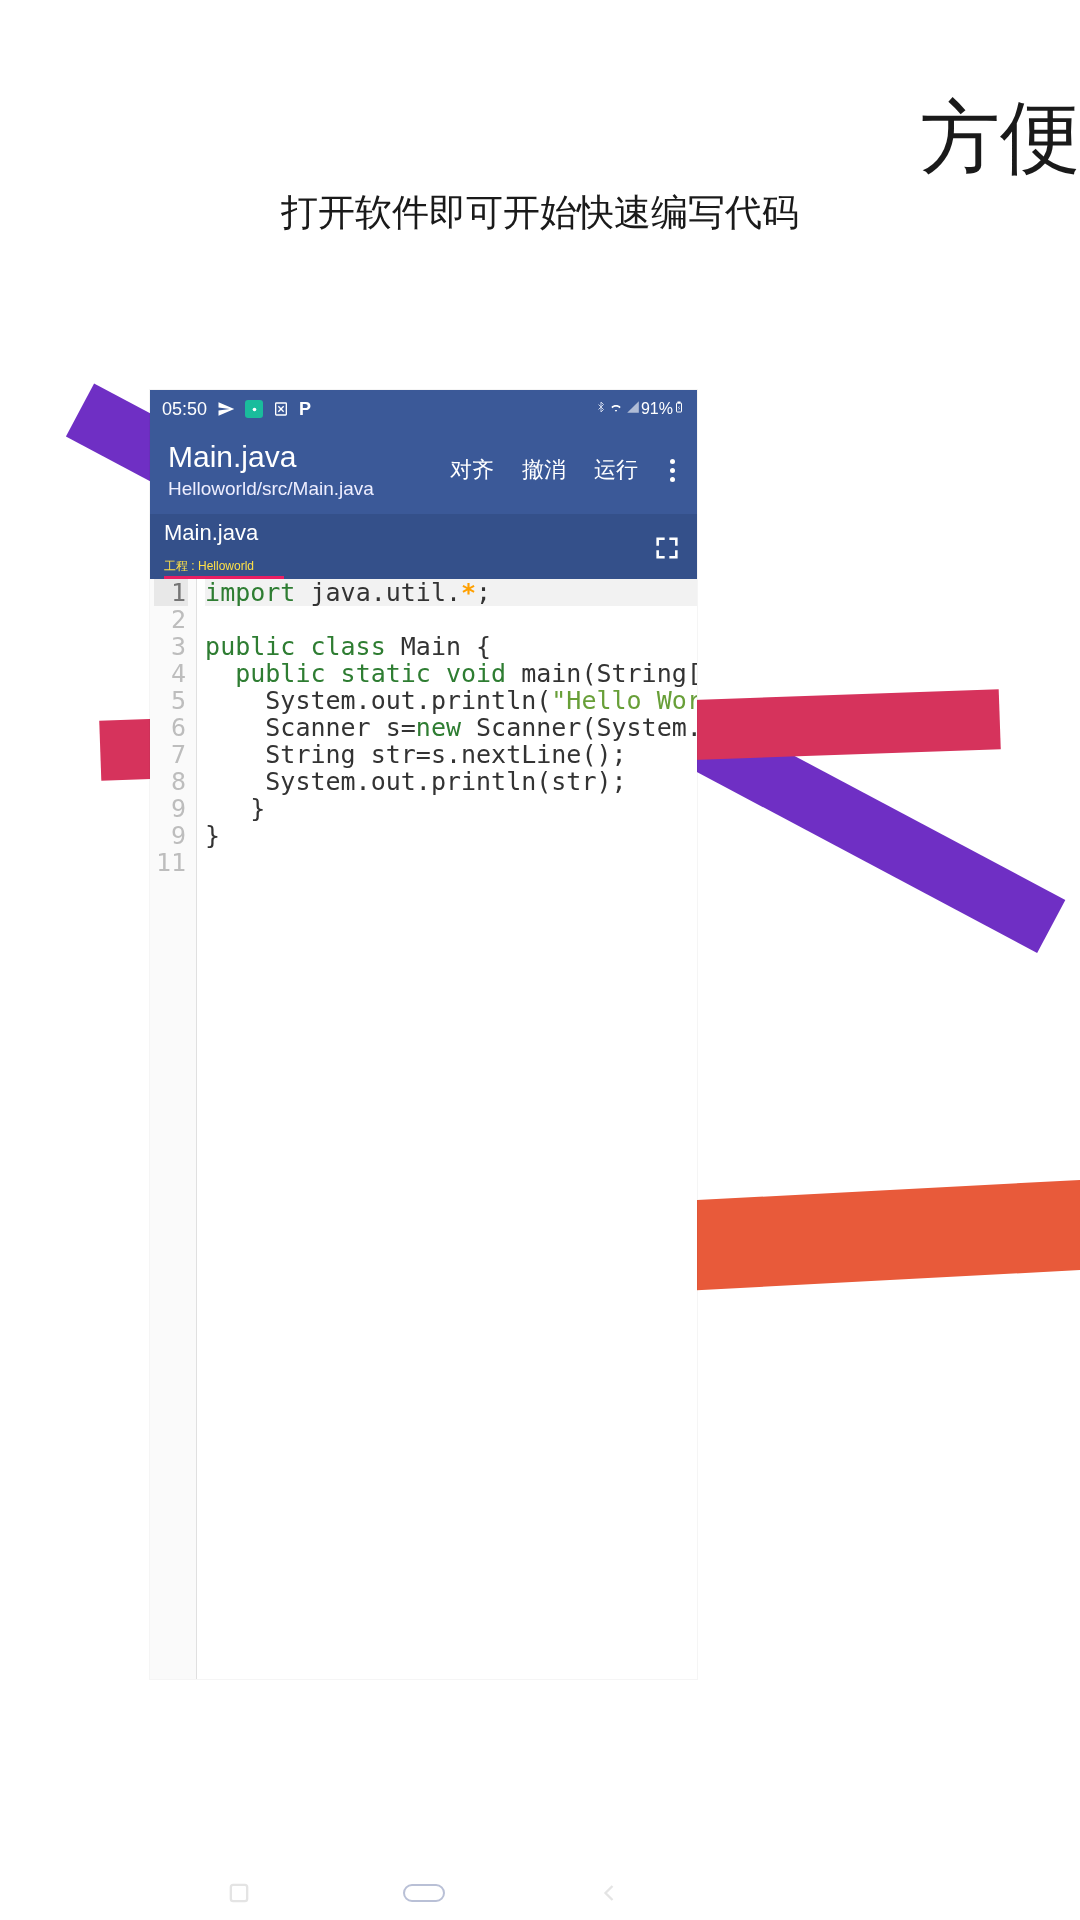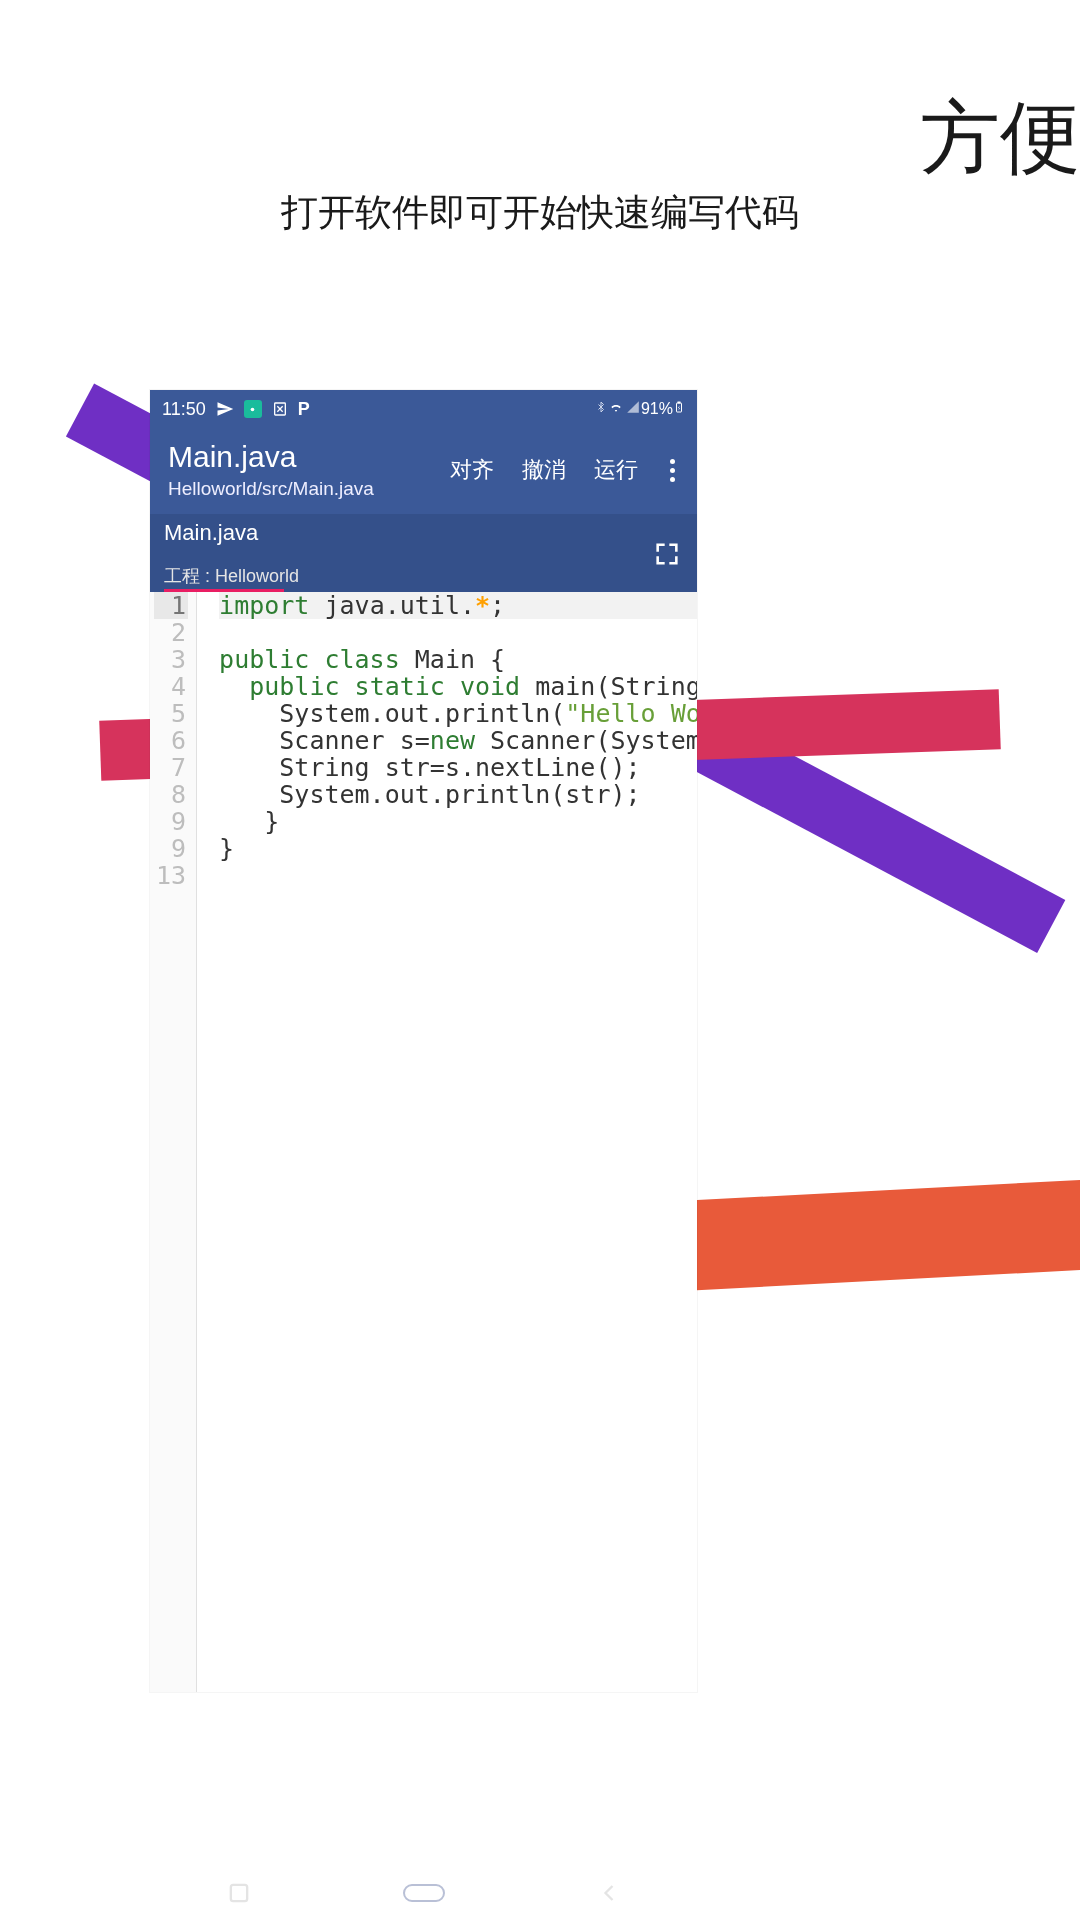--- a/index.html
+++ b/index.html
@@ -95,21 +95,21 @@
 .tab-bar {
   background: #34508a;
   padding: 6px 14px 4px 14px;
   display: flex;
   align-items: center;
   justify-content: space-between;
   color: #fff;
 }
 .tab-block {}
 .tab-name { font-size: 22px; }
-.tab-project { font-size: 18px; color: #e5e5e5; margin-top: 18px; }
+.tab-project { font-size: 12px; color: #fde047; margin-top: 12px; }
 .expand-icon { width: 32px; height: 32px; display:flex; align-items:center; justify-content:center; }
 .tab-underline { height: 3px; width: 120px; background: #e91e63; margin-left: 14px; margin-top: -3px; position: relative; z-index: 2; }
 .editor {
   display: flex;
   font-family: "Consolas", "Menlo", monospace;
   font-size: 25px;
   line-height: 1.08;
   min-height: 1100px;
 }
 .gutter {
@@ -121,21 +121,20 @@
   user-select: none;
 }
 .gutter .ln { padding: 0 2px; }
 .gutter .current { background: #e8e8e8; color: #757575; }
 .code {
   flex: 1;
   padding-left: 8px;
   white-space: pre;
   color: #333;
   overflow: hidden;
-  margin-left: 14px;
 }
 .code .line.hl { background: #f2f2f2; }
 .kw { color: #2e7d32; }
 .star { color: #ffa000; font-weight: bold; }
 .str { color: #689f38; }
 .nav-bar {
   position: absolute;
   bottom: 0;
   left: 150px;
   width: 547px;
@@ -153,21 +152,21 @@
 <div class="stripe-pink"></div>
 <div class="stripe-orange"></div>
 
 <div class="headline">方便</div>
 <div class="subheadline">打开软件即可开始快速编写代码</div>
 
 <div class="phone-frame">
 
   <div class="status-bar">
     <div class="status-left">
-      <span>11:50</span>
+      <span>05:50</span>
       <span class="status-icon">
         <svg width="18" height="18" viewBox="0 0 24 24" fill="#fff">
             <path d="M2 21l21-9L2 3v7l15 2-15 2z"></path>
           </svg>
       </span>
       <span class="status-icon" style="background:#1abc9c;width:18px;height:18px;border-radius:3px;display:inline-flex;align-items:center;justify-content:center;">
         <svg width="11" height="11" viewBox="0 0 24 24" fill="#fff">
             <circle cx="12" cy="12" r="4"></circle>
           </svg>
       </span>
@@ -243,21 +242,21 @@
         <div class="ln current">1</div>
         <div class="ln">2</div>
         <div class="ln">3</div>
         <div class="ln">4</div>
         <div class="ln">5</div>
         <div class="ln">6</div>
         <div class="ln">7</div>
         <div class="ln">8</div>
         <div class="ln">9</div>
         <div class="ln">9</div>
-        <div class="ln">13</div>
+        <div class="ln">11</div>
       </div>
     <div class="code" id="code"><div class="line hl"><span class="kw">import</span> java.util.<span class="star">*</span>;</div><div class="line">&nbsp;</div><div class="line"><span class="kw">public class</span> Main {</div><div class="line">  <span class="kw">public static void</span> main(String[]</div><div class="line">    System.out.println(<span class="str">"Hello World</span></div><div class="line">    Scanner s=<span class="kw">new</span> Scanner(System.in</div><div class="line">    String str=s.nextLine();</div><div class="line">    System.out.println(str);</div><div class="line">   }</div><div class="line">}</div><div class="line">&nbsp;</div></div>
   </div>
 
 </div>
 
 <div class="nav-bar">
   <span>
     <svg width="28" height="28" viewBox="0 0 24 24" fill="none" stroke="#e4e4e4" stroke-width="2">
         <rect x="5" y="5" width="14" height="14" rx="2"></rect>

